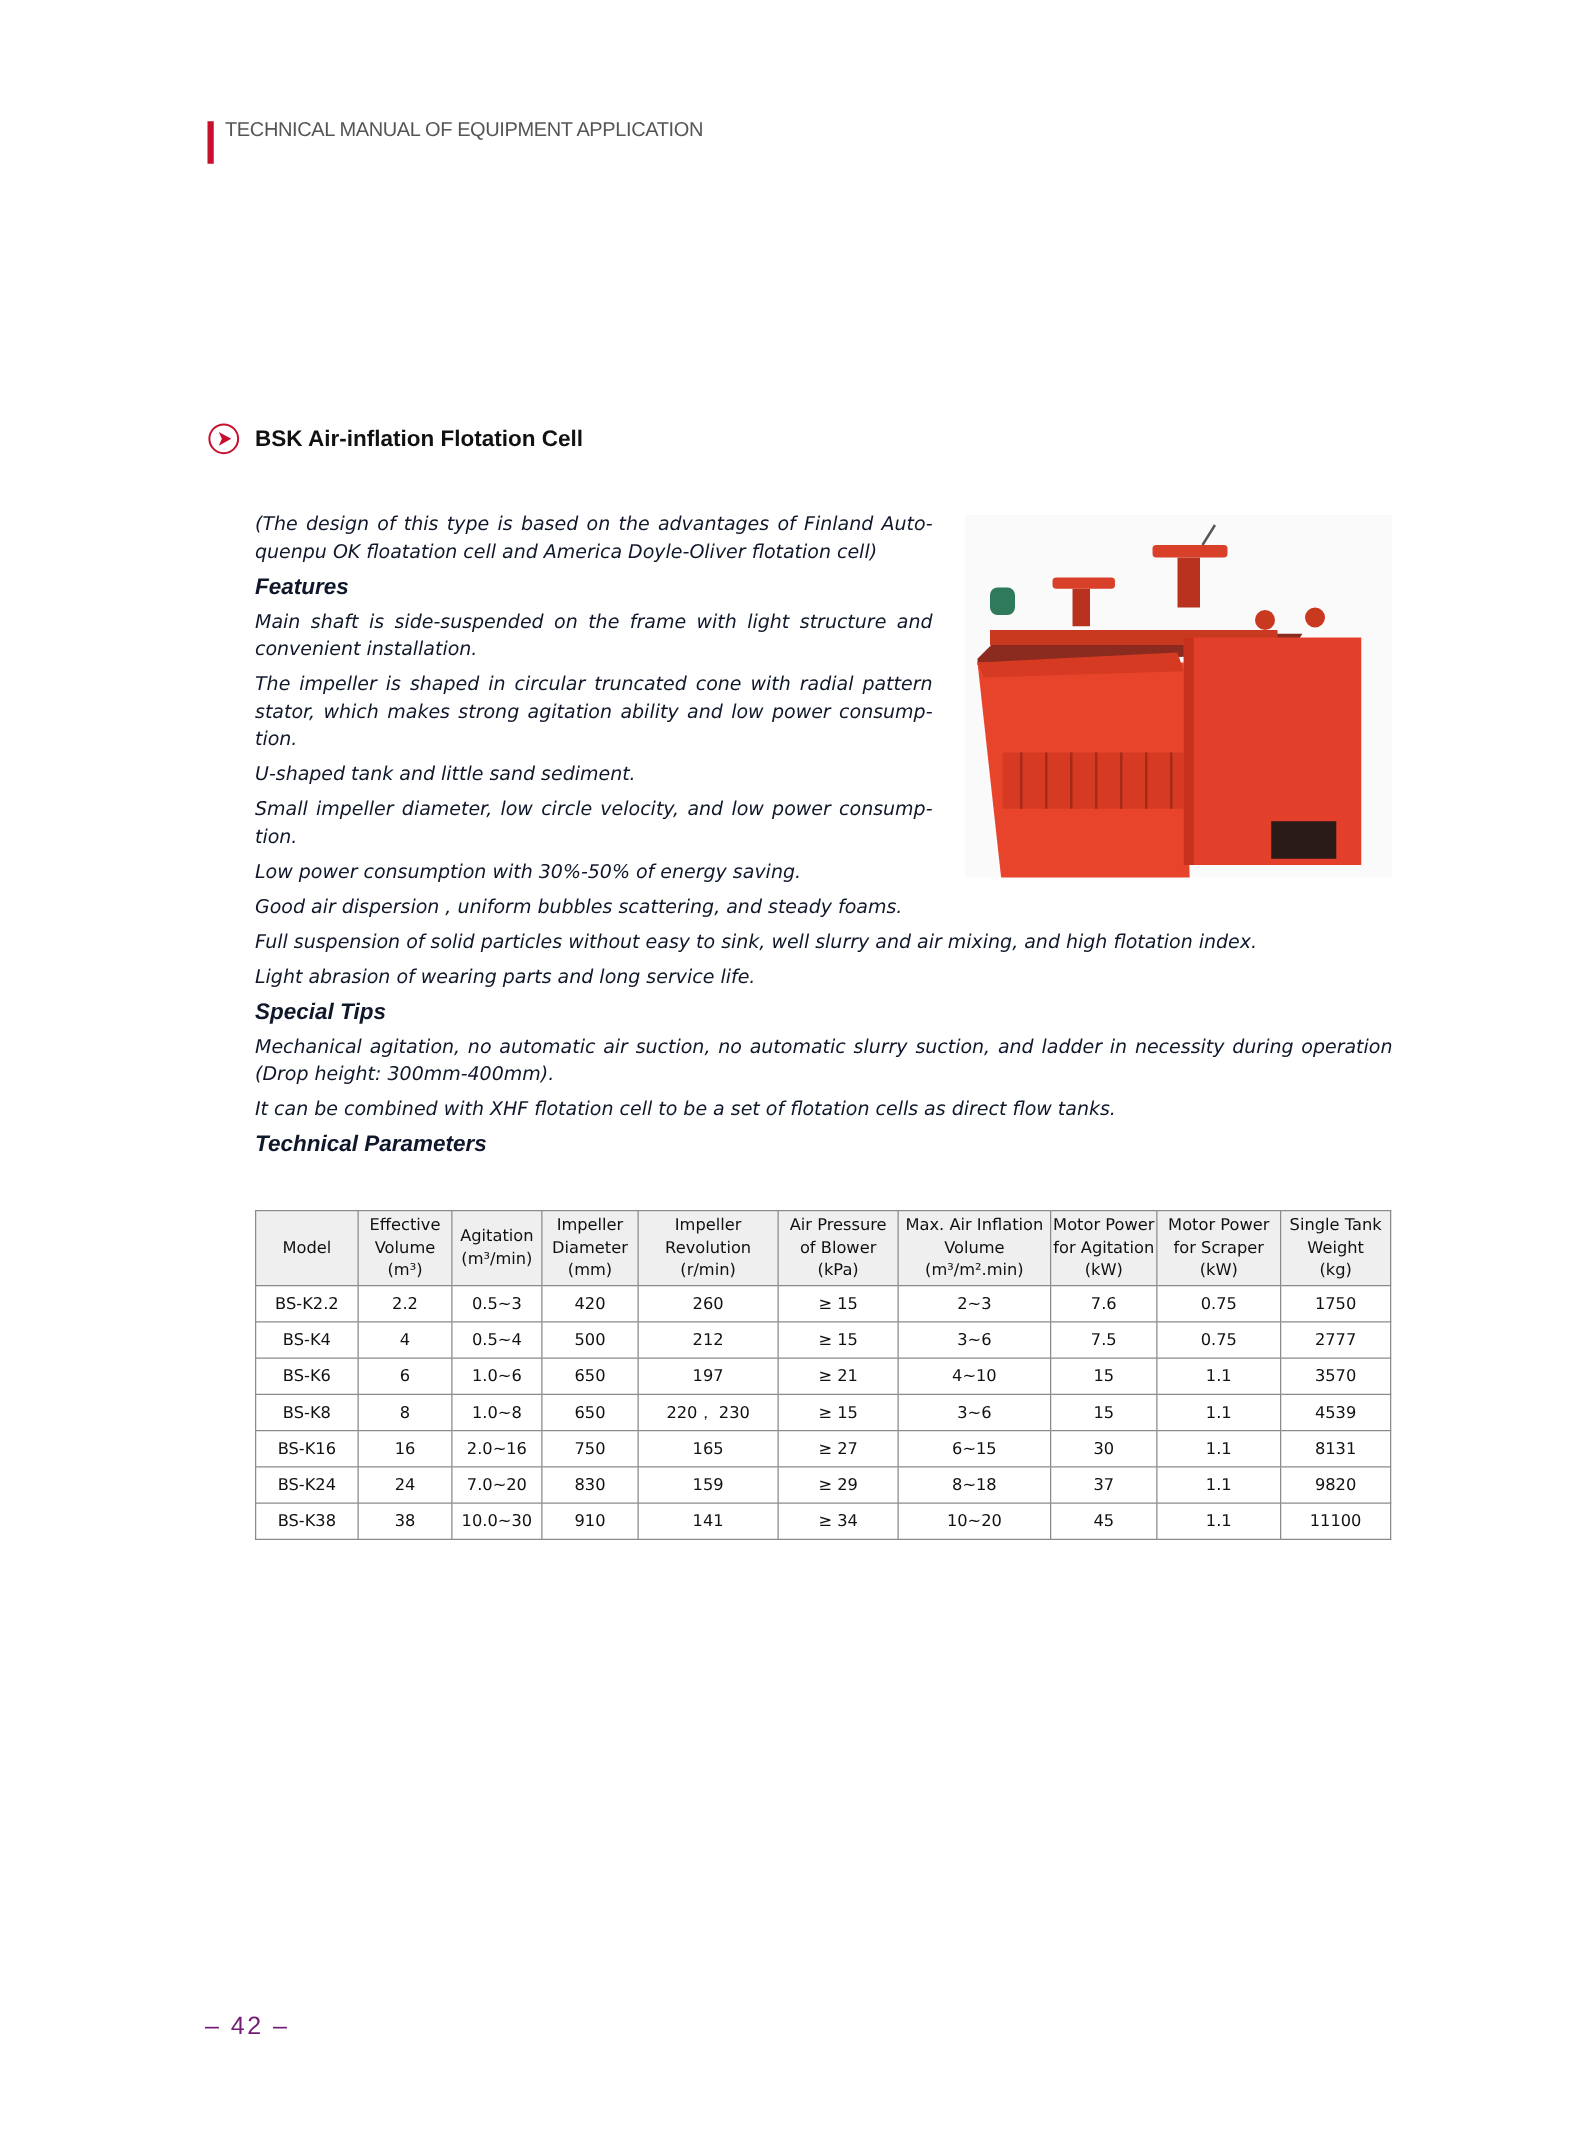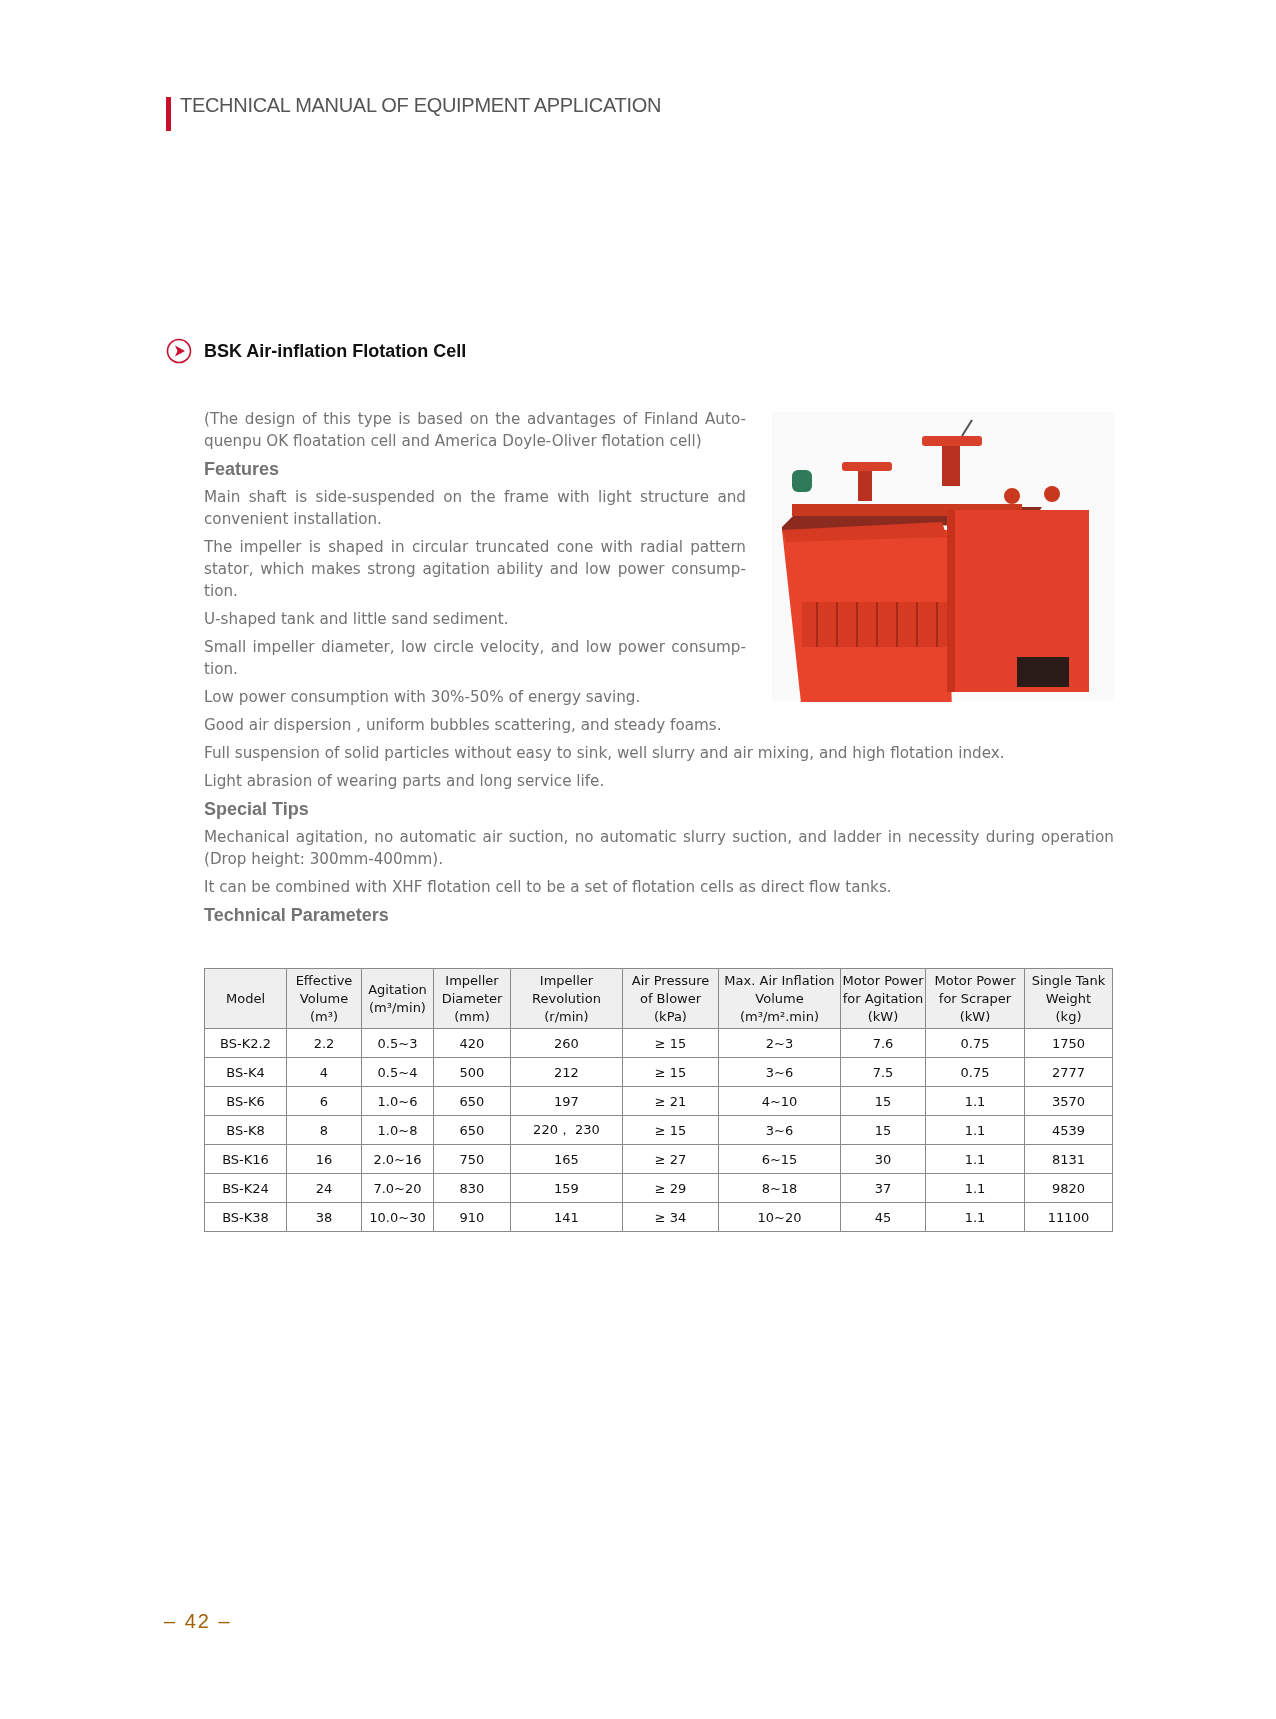--- a/index.html
+++ b/index.html
@@ -1,38 +1,38 @@
 <!DOCTYPE html>
 <html><head>
 <meta charset="utf-8">
 <style>
   html, body { margin: 0; padding: 0; }
   body { width: 1276px; height: 1719px; background: #ffffff; position: relative; overflow: hidden; font-family: "Liberation Sans", sans-serif; color: #111; }
   .header { position: absolute; left: 166px; top: 97px; height: 34px; }
   .header-bar { position: absolute; left: 0; top: 0; width: 5px; height: 34px; background: #c8102e; }
-  .header-text { position: absolute; left: 14px; top: 0px; font-size: 20px; color: #555; letter-spacing: -0.3px; white-space: nowrap; line-height: 16px; }
+  .header-text { position: absolute; left: 14px; top: 0px; font-size: 16px; color: #555; letter-spacing: -0.3px; white-space: nowrap; line-height: 16px; }
 
   .title-row { position: absolute; left: 166px; top: 338px; display: flex; align-items: center; }
   .title-icon { width: 26px; height: 26px; margin-right: 12px; }
   .title { font-size: 18px; font-weight: bold; color: #111; white-space: nowrap; }
 
-  .content { position: absolute; left: 204px; top: 408px; width: 910px; font-family: "DejaVu Sans", sans-serif; font-size: 15.2px; line-height: 22px; color: #737373; }
+  .content { position: absolute; left: 204px; top: 408px; width: 910px; font-family: "DejaVu Sans", sans-serif; font-size: 15.2px; line-height: 22px; color: #0f172a; font-style: italic; }
   .narrow { width: 542px; text-align: justify; }
   .para { margin: 0 0 6px 0; }
   .h2 { font-family: "Liberation Sans", sans-serif; font-size: 18px; font-weight: bold; margin: 4px 0 6px 0; line-height: 22px; }
 
   .photo { position: absolute; left: 772px; top: 412px; width: 342px; height: 290px; }
 
   .table-wrap { position: absolute; left: 204px; top: 968px; }
   table { border-collapse: collapse; font-family: "DejaVu Sans", sans-serif; font-size: 13px; color: #111; }
   th, td { border: 1.5px solid #8a8a8a; text-align: center; padding: 0; }
   th { background: #efefef; font-weight: normal; height: 59px; line-height: 18px; }
   td { height: 28px; }
 
-  .page-num { position: absolute; left: 164px; top: 1610px; font-size: 20px; color: #a16207; letter-spacing: 2px; }
+  .page-num { position: absolute; left: 164px; top: 1610px; font-size: 20px; color: #701a75; letter-spacing: 2px; }
 </style>
 </head>
 <body>
 
 <div class="header">
   <div class="header-bar"></div>
   <div class="header-text">TECHNICAL MANUAL OF EQUIPMENT APPLICATION</div>
 </div>
 
 <div class="title-row">

